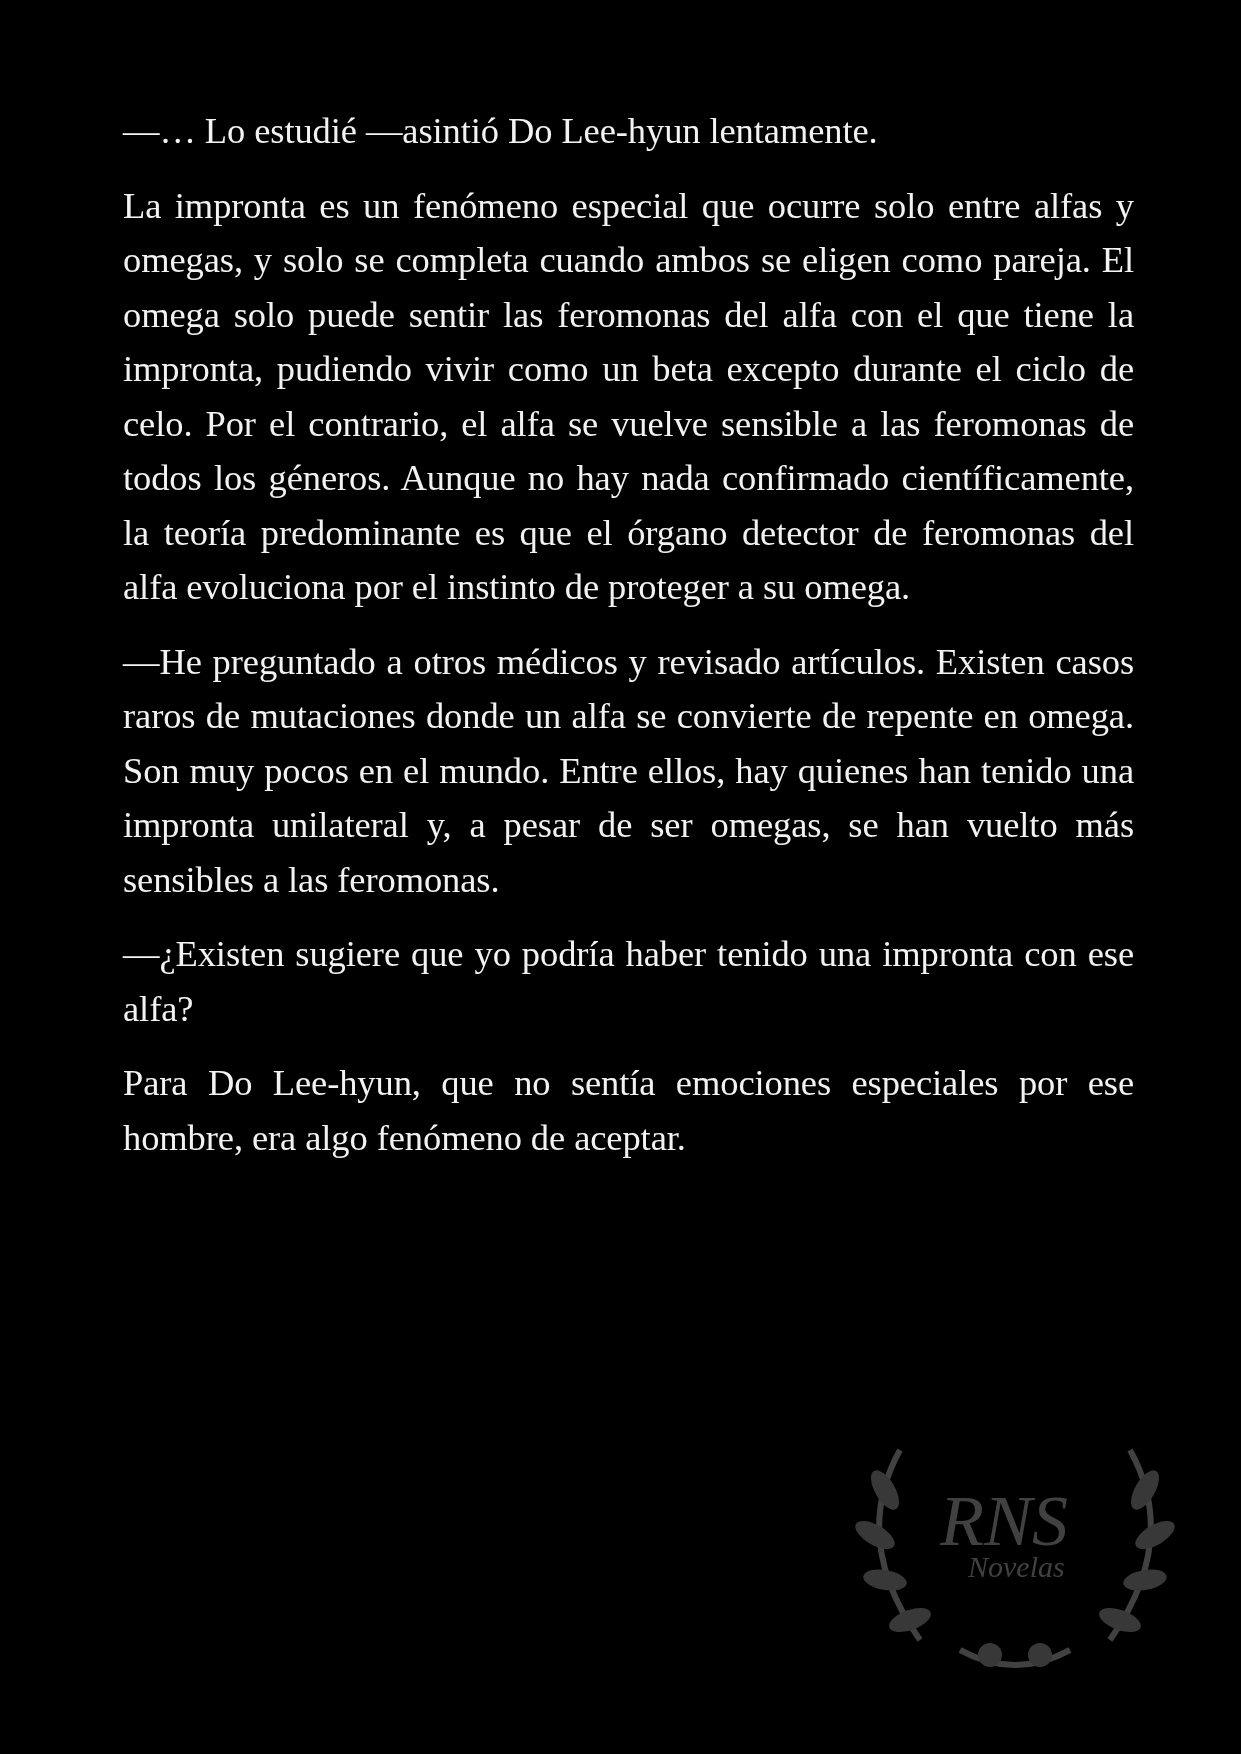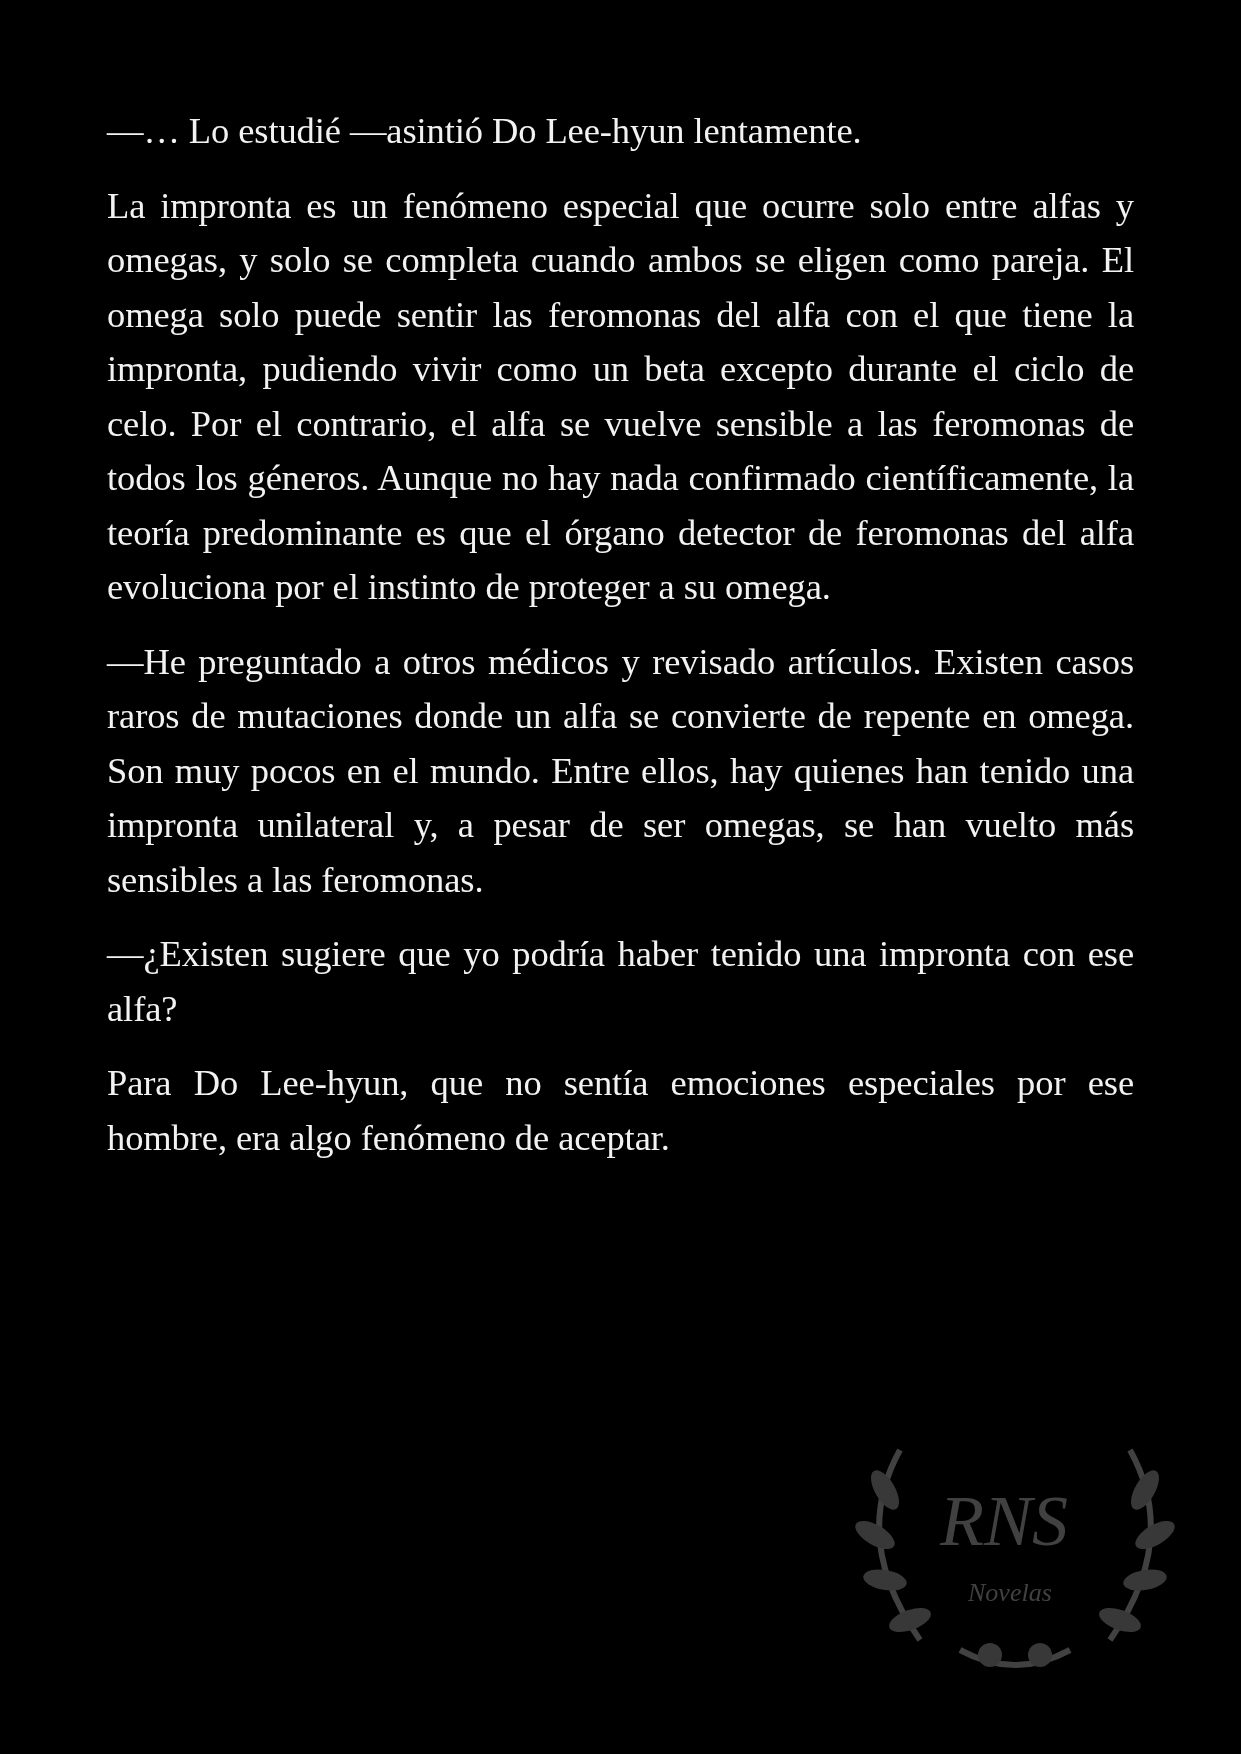--- a/index.html
+++ b/index.html
@@ -2,26 +2,26 @@
 <html><head>
 <meta charset="utf-8">
 <style>
   html, body { margin: 0; padding: 0; }
   body {
     width: 1241px; height: 1754px; background: #000000; position: relative; overflow: hidden;
     font-family: "DejaVu Serif", "Liberation Serif", serif;
   }
   .page { position: absolute; left: 107px; top: 104px; width: 1027px; color: #f2f2f2; }
   .para {
-    font-size: 36.5px; line-height: 54.5px; margin: 0 0 20px 0; text-align: justify;
+    font-size: 36.5px; line-height: 54.5px; margin: 0 0 20px 16px; text-align: justify;
     font-family: "Liberation Serif", "DejaVu Serif", serif; letter-spacing: -0.1px;
   }
   .watermark { position: absolute; left: 840px; top: 1430px; width: 350px; height: 250px; opacity: 0.55; }
   .wm-rns { position: absolute; left: 100px; top: 50px; font-size: 72px; font-style: italic; color: #777; font-family: Liberation Serif, serif; }
-  .wm-nov { position: absolute; left: 128px; top: 120px; font-size: 26px; font-style: italic; color: #777; font-family: "Liberation Serif", serif; margin-top: 28px; }
+  .wm-nov { position: absolute; left: 128px; top: 120px; font-size: 30px; font-style: italic; color: #777; font-family: "Liberation Serif", serif; }
 </style>
 </head>
 <body>
 
 <div class="page">
   <p class="para">—… Lo estudié —asintió Do Lee-hyun lentamente.</p>
   <p class="para">La impronta es un fenómeno especial que ocurre solo entre alfas y omegas, y solo se completa cuando ambos se eligen como pareja. El omega solo puede sentir las feromonas del alfa con el que tiene la impronta, pudiendo vivir como un beta excepto durante el ciclo de celo. Por el contrario, el alfa se vuelve sensible a las feromonas de todos los géneros. Aunque no hay nada confirmado científicamente, la teoría predominante es que el órgano detector de feromonas del alfa evoluciona por el instinto de proteger a su omega.</p>
   <p class="para">—He preguntado a otros médicos y revisado artículos. Existen casos raros de mutaciones donde un alfa se convierte de repente en omega. Son muy pocos en el mundo. Entre ellos, hay quienes han tenido una impronta unilateral y, a pesar de ser omegas, se han vuelto más sensibles a las feromonas.</p>
   <p class="para">—¿Existen sugiere que yo podría haber tenido una impronta con ese alfa?</p>
   <p class="para">Para Do Lee-hyun, que no sentía emociones especiales por ese hombre, era algo fenómeno de aceptar.</p>

